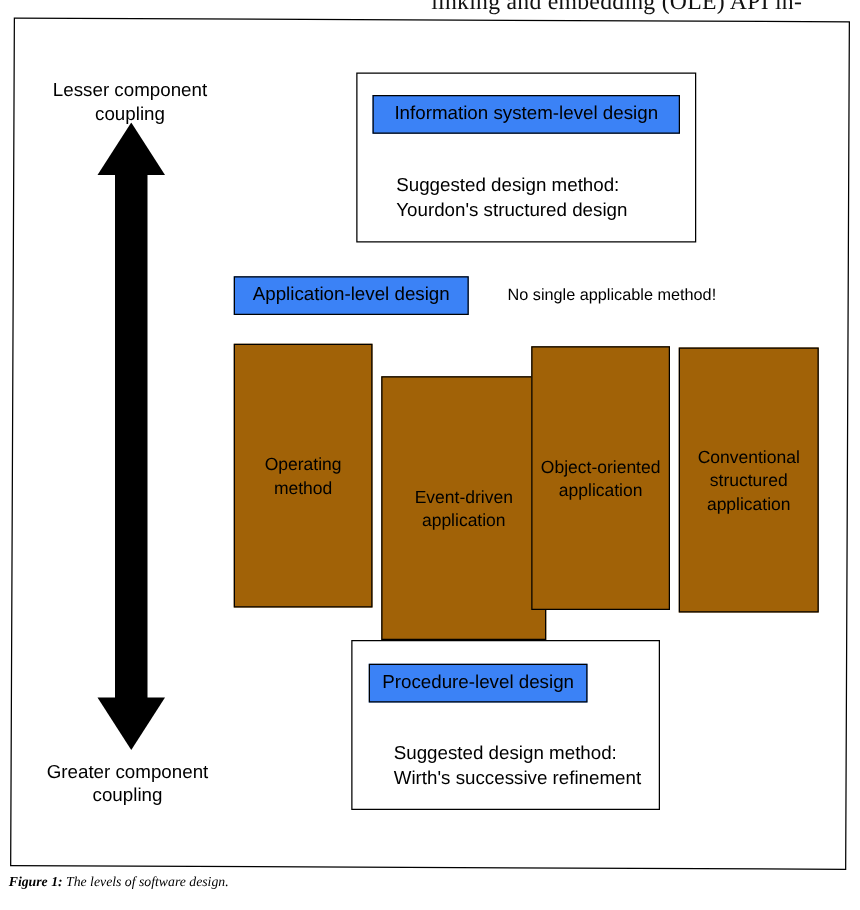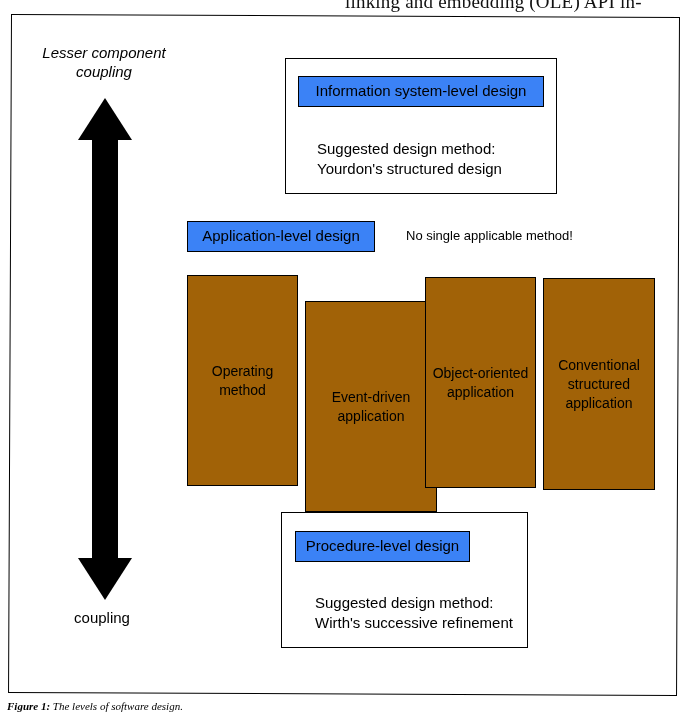--- a/index.html
+++ b/index.html
@@ -98,32 +98,33 @@
       font-weight: bold;
     }
   </style>
 </head>
 <body>
 
 <div class="header-fragment">linking and embedding (OLE) API in-</div>
 
 <div class="frame"></div>
 
-<div class="axis-label" style="left:4px; top:43px;font-style:italic;">
+<div class="axis-label" style="left:4px; top:63px;">
   <div>Lesser component</div>
   <div>coupling</div>
 </div>
 
 <svg class="abs" style="left:70px; top:98px;" width="70" height="502">
   <polygon points="35,0 8,42 62,42" fill="#000"></polygon>
   <rect x="22" y="40" width="26" height="422" fill="#000"></rect>
   <polygon points="8,460 62,460 35,502" fill="#000"></polygon>
 </svg>
 
 <div class="axis-label" style="left:2px; top:608px;">
+  <div>Greater component</div>
   <div>coupling</div>
 </div>
 
 <div class="box" style="left:285px; top:58px; width:272px; height:136px;">
   <div class="title-box" style="left:12px; top:17px; width:246px; height:31px;">Information system-level design</div>
   <div class="method-text" style="left:31px; top:80px;">
     <div>Suggested design method:</div>
     <div>Yourdon's structured design</div>
   </div>
 </div>

